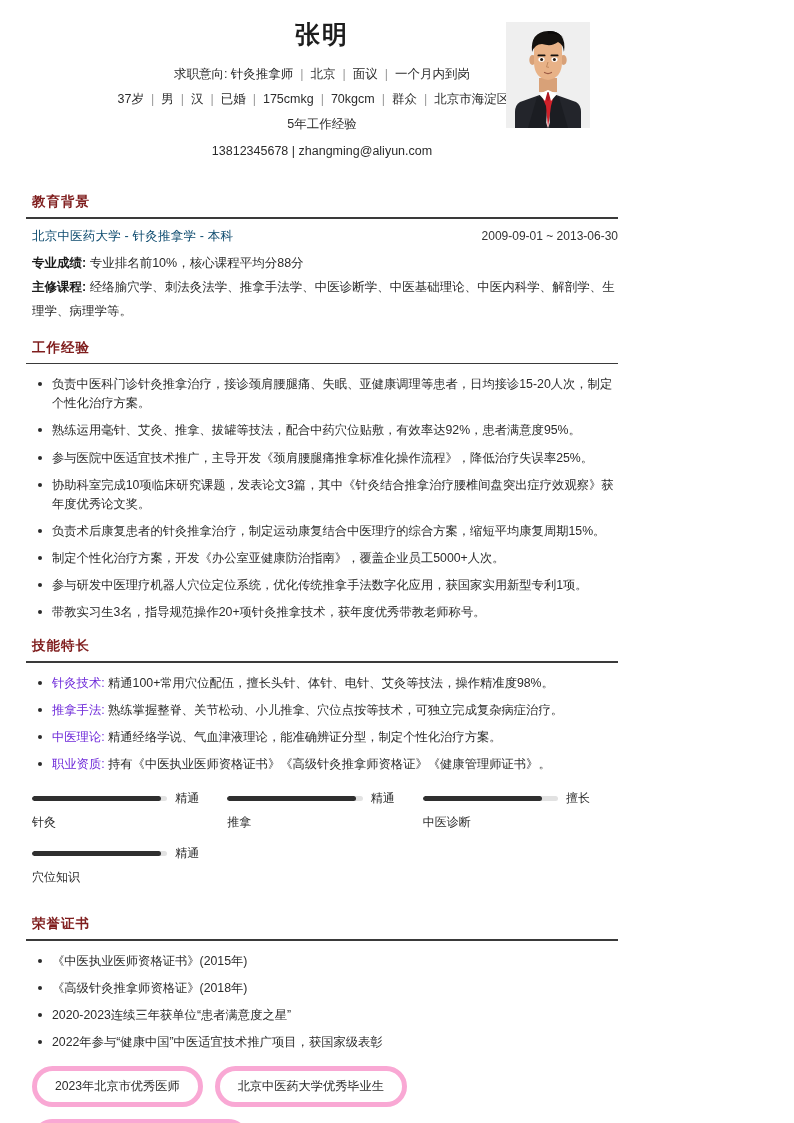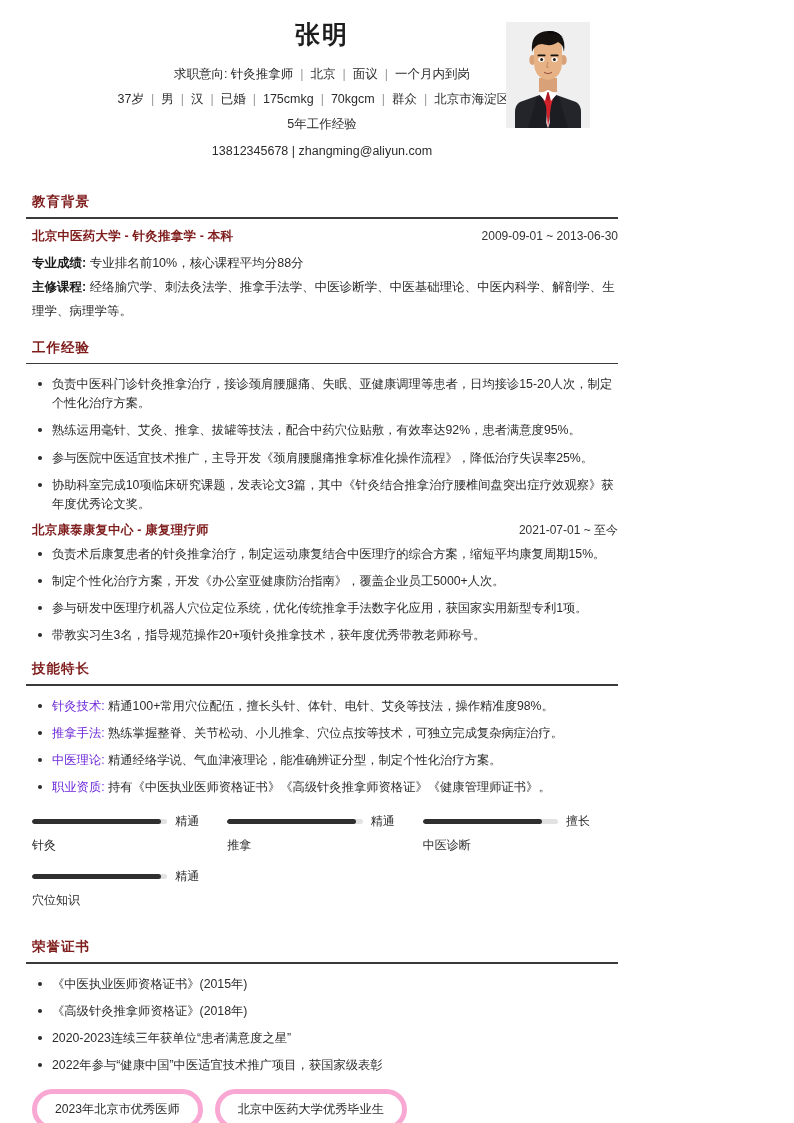--- a/index.html
+++ b/index.html
@@ -94,22 +94,22 @@
   
   .entry { margin-bottom: 2px; }
   .entry-row {
     display: flex;
     align-items: baseline;
     justify-content: space-between;
     margin-bottom: 6px;
   }
   .entry-title {
     font-size: 12.5px;
-    font-weight: bold;
-    color: #7f1d1d;
+    font-weight: normal;
+    color: #0c4a6e;
     letter-spacing: 0.2px;
   }
   .entry-date {
     font-size: 12px;
     color: #333333;
     white-space: nowrap;
   }
   .entry-kv {
     font-size: 12.5px;
     color: #2b2b2b;
@@ -295,24 +295,20 @@
     <div class="section-body" id="work-entries">
         <div class="entry">
           <ul class="bullets">
             <li>负责中医科门诊针灸推拿治疗，接诊颈肩腰腿痛、失眠、亚健康调理等患者，日均接诊15-20人次，制定个性化治疗方案。</li>
             <li>熟练运用毫针、艾灸、推拿、拔罐等技法，配合中药穴位贴敷，有效率达92%，患者满意度95%。</li>
             <li>参与医院中医适宜技术推广，主导开发《颈肩腰腿痛推拿标准化操作流程》，降低治疗失误率25%。</li>
             <li>协助科室完成10项临床研究课题，发表论文3篇，其中《针灸结合推拿治疗腰椎间盘突出症疗效观察》获年度优秀论文奖。</li>
           </ul>
         </div>
         <div class="entry">
-          <div class="entry-row">
-            <span class="entry-title">北京康泰康复中心 - 康复理疗师</span>
-            <span class="entry-date">2021-07-01 ~ 至今</span>
-          </div>
           <ul class="bullets">
             <li>负责术后康复患者的针灸推拿治疗，制定运动康复结合中医理疗的综合方案，缩短平均康复周期15%。</li>
             <li>制定个性化治疗方案，开发《办公室亚健康防治指南》，覆盖企业员工5000+人次。</li>
             <li>参与研发中医理疗机器人穴位定位系统，优化传统推拿手法数字化应用，获国家实用新型专利1项。</li>
             <li>带教实习生3名，指导规范操作20+项针灸推拿技术，获年度优秀带教老师称号。</li>
           </ul>
         </div>
       </div>
   </div>
 

